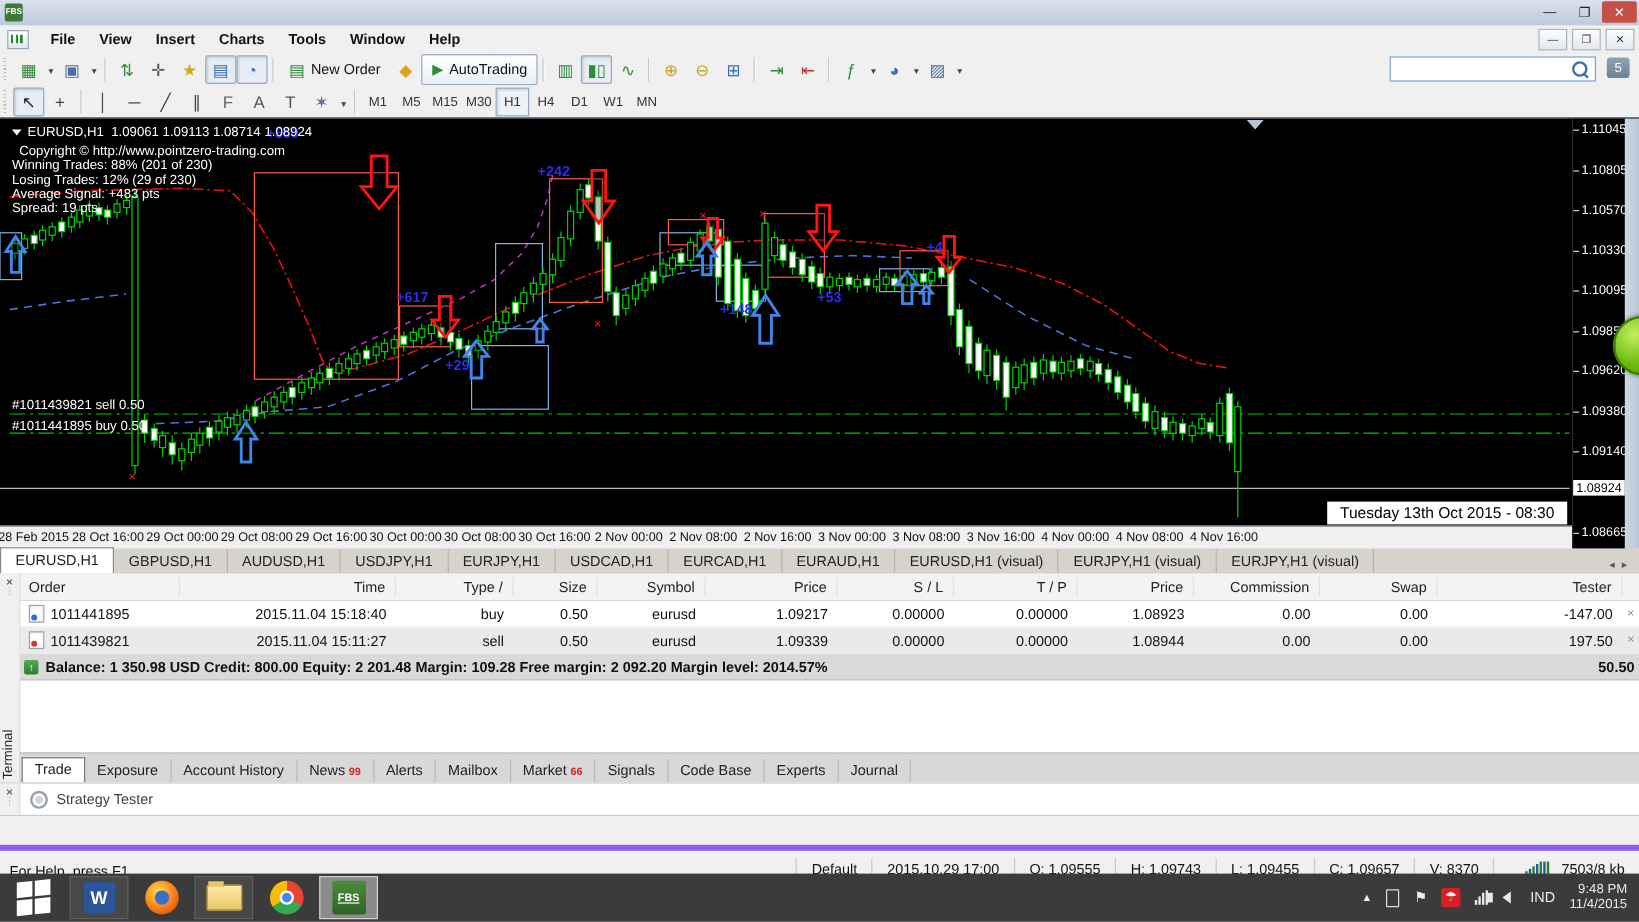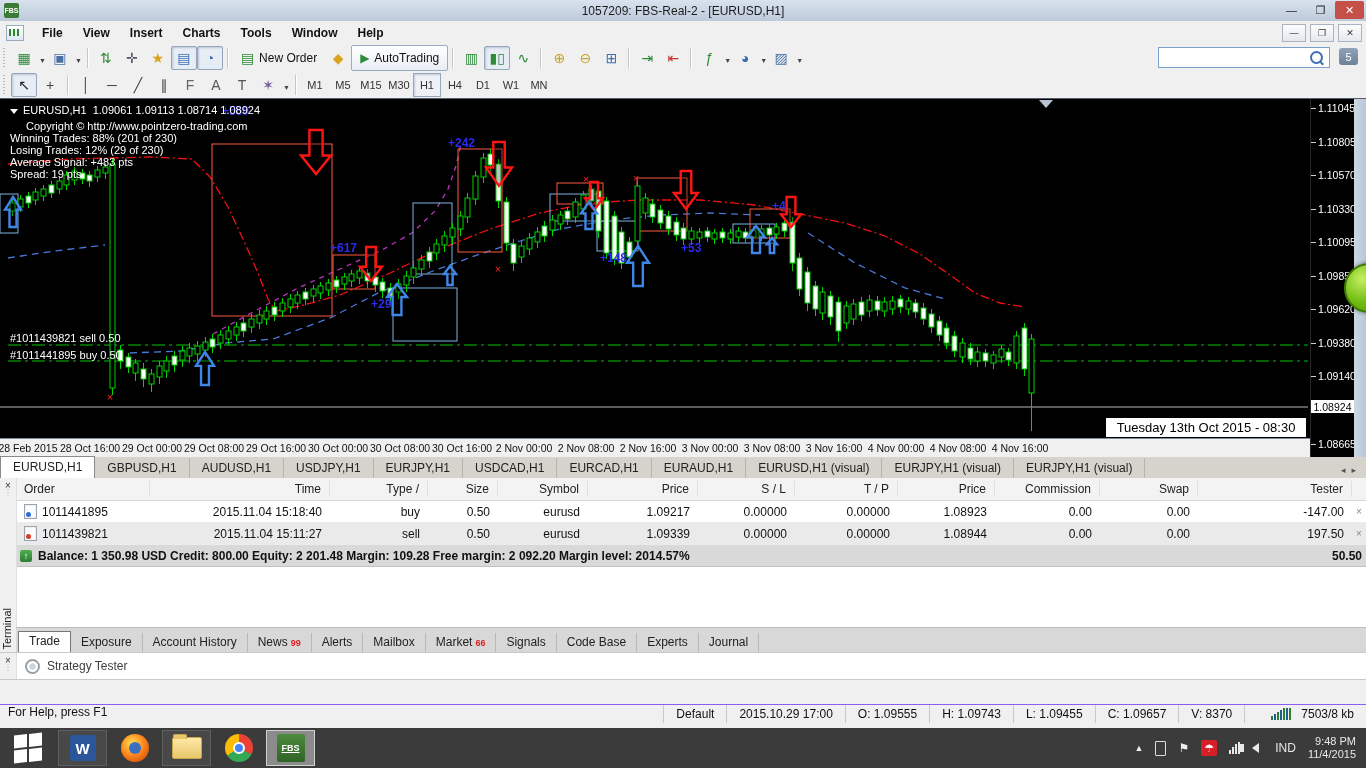--- a/index.html
+++ b/index.html
@@ -79,21 +79,21 @@
   #term-tabs{position:absolute;left:16px;right:0;bottom:0;height:24px;background:#d8d8d8;border-top:1px solid #bdbdbd;display:flex;align-items:flex-end;padding-left:2px;}
   .ttab{height:17px;padding:2px 10px 0;font-size:12px;color:#222;border-right:1px solid #b9b9b9;display:flex;gap:3px;}
   .ttab.active{background:#fff;border:1px solid #777;border-bottom:0;height:18px;font-weight:400;}
   .badge{color:#d22;font-size:9px;font-weight:bold;margin-top:3px;}
   
   #tester{position:absolute;left:0;top:652px;width:1366px;height:26px;background:#fff;border-top:1px solid #c9c9c9;border-bottom:1px solid #c9c9c9;display:flex;align-items:center;}
   #tester-rail{width:16px;height:100%;background:#f0f0f0;border-right:1px solid #e0e0e0;font-size:10px;color:#333;text-align:center;}
   .tester-ico{width:11px;height:11px;border:2px solid #98a0a8;border-radius:50%;margin:0 7px 0 8px;background:radial-gradient(#cfd4d9 40%,#fff 41%);}
   #tester-label{font-size:12px;color:#404040;}
   
-  #statusbar{position:absolute;left:0;top:704px;width:1366px;height:24px;background:#f0f0f0;border-top:1px solid #8b5cf6;display:flex;align-items:flex-start;font-size:12px;color:#111;}
+  #statusbar{position:absolute;left:0;top:704px;width:1366px;height:24px;background:#f0f0f0;border-top:5px solid #8b5cf6;display:flex;align-items:flex-end;font-size:12px;color:#111;}
   #status-help{padding-left:8px;flex:1;}
   .st-cell{border-left:1px solid #c9c9c9;height:18px;line-height:18px;padding:0 12px;white-space:nowrap;}
   #st-bars{display:flex;align-items:flex-end;gap:1px;height:12px;margin:0 10px 0 14px;}
   #st-bars i{width:2px;background:#2e7d32;}
   #st-bars i:nth-child(2n){background:#1c5f8a;}
   
   #taskbar{position:absolute;left:0;top:728px;width:1366px;height:40px;background:#3b3b3b;display:flex;align-items:center;}
   #start-btn{width:56px;height:40px;display:flex;align-items:center;justify-content:center;}
   #start-logo{display:grid;grid-template-columns:13px 13px;grid-template-rows:13px 13px;gap:2px;transform:skewY(-6deg);}
   #start-logo i{background:#fff;}
@@ -119,21 +119,20 @@
   #tray-lang{font-size:12px;}
   #tray-clock{font-size:11px;text-align:right;line-height:13px;}
 </style>
 </head>
 <body>
 
 <div id="root">
 
   <div id="titlebar">
     <div class="app-ico">FBS</div>
-    <div id="title-text">1057209: FBS-Real-2 - [EURUSD,H1]</div>
     <div id="caption-btns">
       <div class="cap-btn">—</div>
       <div class="cap-btn">❐</div>
       <div class="cap-btn close">✕</div>
     </div>
   </div>
 
   <div id="menubar">
     <div class="menu-ico"></div>
     <div id="menu-items" style="display: flex; font-weight: bold;">
@@ -545,21 +544,21 @@
         <text x="371" y="307" fill="#2b2bee" font-size="12" font-weight="bold" font-family="&quot;Liberation Sans&quot;,sans-serif">+29</text>
         <text x="448" y="146" fill="#2b2bee" font-size="12" font-weight="bold" font-family="&quot;Liberation Sans&quot;,sans-serif">+242</text>
         <text x="600" y="261" fill="#2b2bee" font-size="12" font-weight="bold" font-family="&quot;Liberation Sans&quot;,sans-serif">+148</text>
         <text x="681" y="251" fill="#2b2bee" font-size="12" font-weight="bold" font-family="&quot;Liberation Sans&quot;,sans-serif">+53</text>
         <text x="772" y="209" fill="#2b2bee" font-size="12" font-weight="bold" font-family="&quot;Liberation Sans&quot;,sans-serif">+4</text>
         <path d="M1039,99 L1053,99 L1046,107 Z" fill="#b9c4d2"></path>
       </svg>
 
     <div class="ov" style="left:10px;top:5px"><span class="tri"></span><span>EURUSD,H1  1.09061 1.09113 1.08714 1.08924</span></div>
     <div id="ov-lines">
-        <div class="ov" style="left: 26px; top: 21px;">Copyright © http://www.pointzero-trading.com</div>
+        <div class="ov" style="left: 16px; top: 21px;">Copyright © http://www.pointzero-trading.com</div>
         <div class="ov" style="left: 10px; top: 33px;">Winning Trades: 88% (201 of 230)</div>
         <div class="ov" style="left: 10px; top: 45px;">Losing Trades: 12% (29 of 230)</div>
         <div class="ov" style="left: 10px; top: 57px;">Average Signal: +483 pts</div>
         <div class="ov" style="left: 10px; top: 69px;">Spread: 19 pts</div>
       </div>
     <div id="order-flags">
         <div class="ov" style="left: 10px; top: 233px;">#1011439821 sell 0.50</div>
         <div class="ov" style="left: 10px; top: 250px;">#1011441895 buy 0.50</div>
       </div>
 

